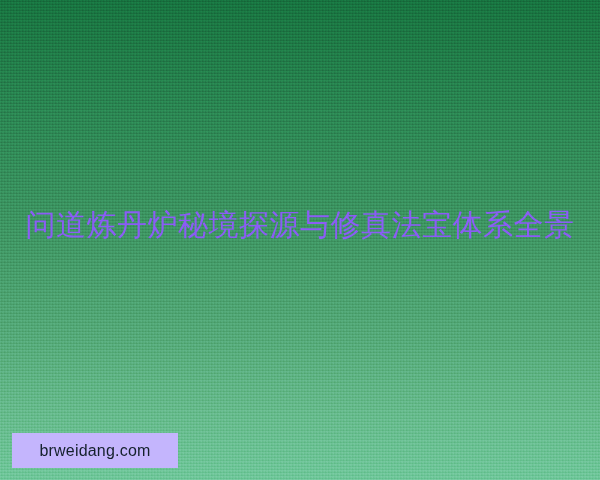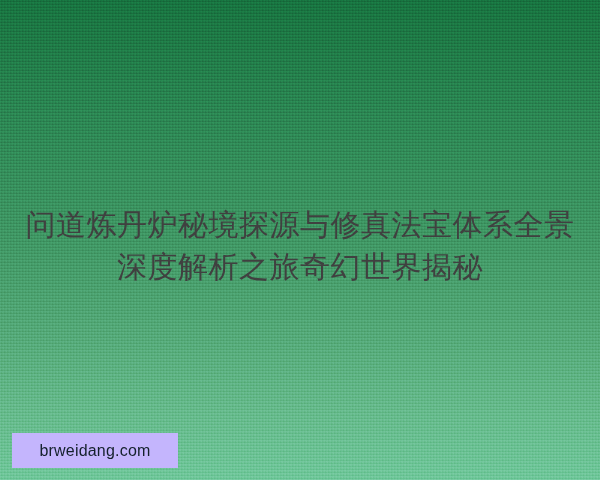--- a/index.html
+++ b/index.html
@@ -68,21 +68,21 @@
     background-size: 3px 3px, 3px 3px, 5px 5px;
   }
 
   
   #headline {
     position: absolute;
     left: 0;
     right: 0;
     top: 204px;
     text-align: center;
-    color: #404040;
+    color: #8b5cf6;
     font-size: 30px;
     line-height: 42px;
     letter-spacing: 0.5px;
     font-weight: 400;
     white-space: nowrap;
   }
 
   #headline .line {
     display: block;
   }
@@ -112,20 +112,19 @@
 <body>
 
 <div id="canvas">
 
   <div id="background"></div>
 
   <div id="grain"></div>
 
   <div id="headline">
     <span class="line">问道炼丹炉秘境探源与修真法宝体系全景</span>
-    <span class="line">深度解析之旅奇幻世界揭秘</span>
   </div>
 
   <div id="watermark">
     <span class="wm-text">brweidang.com</span>
   </div>
 
 </div>
 
 </body></html>

